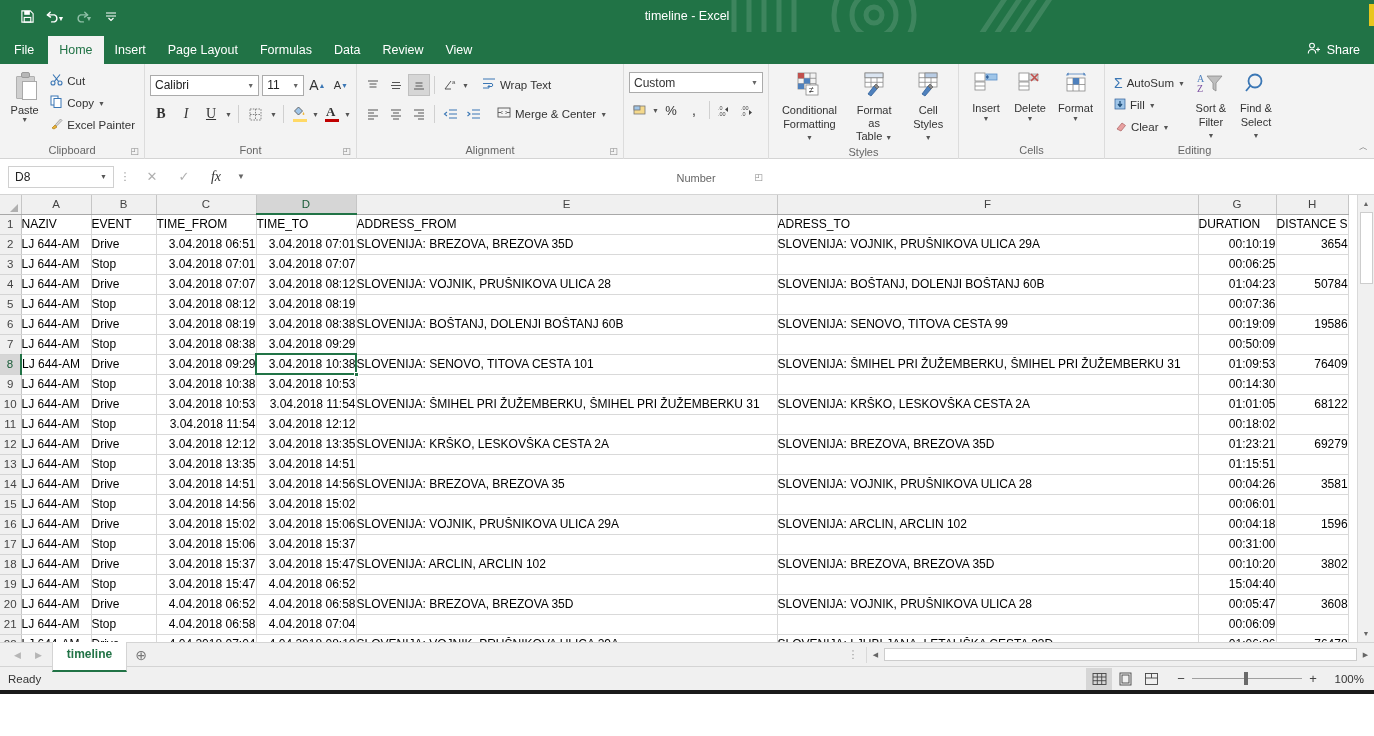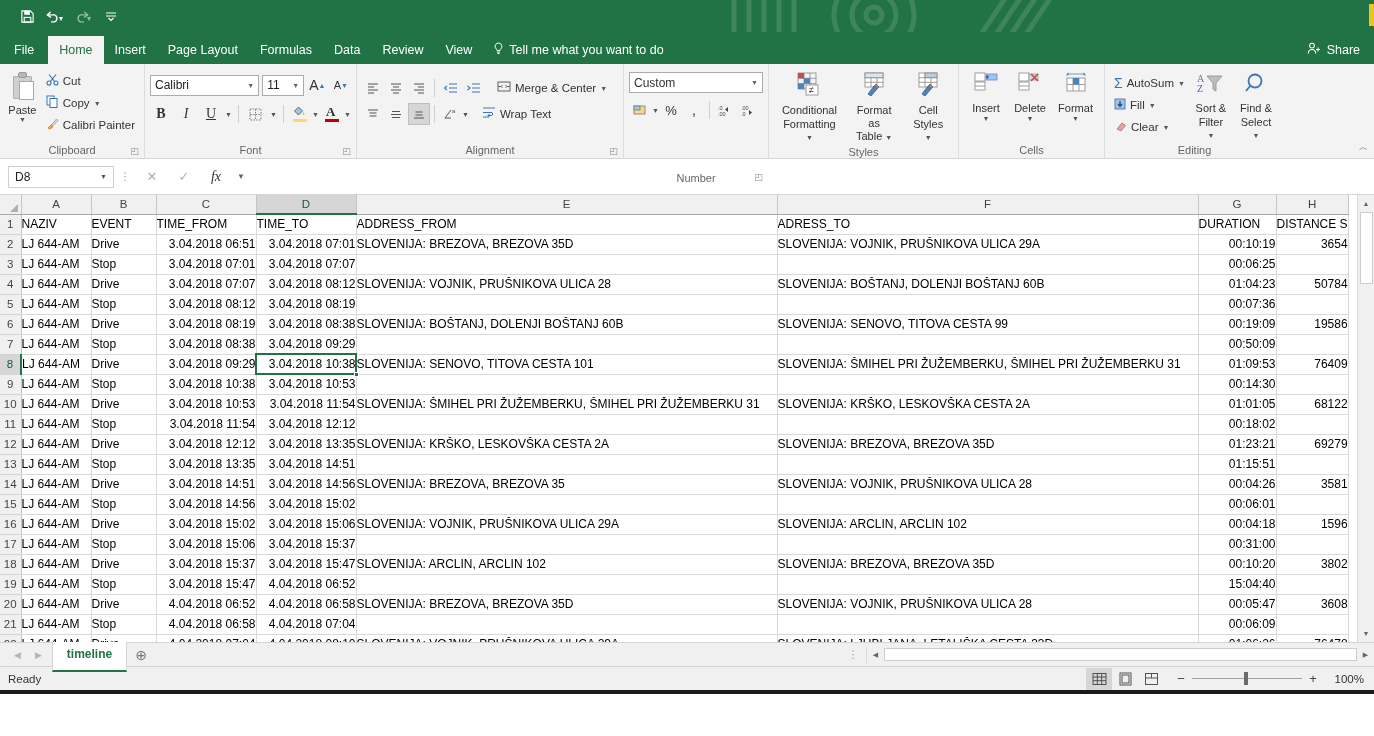--- a/index.html
+++ b/index.html
@@ -302,42 +302,34 @@
         <span class="qat-caret">▼</span>
       </div>
       <div class="qat-btn">
         <svg width="12" height="12" viewBox="0 0 12 12" stroke="#fff" stroke-width="1.2" fill="none">
           <path d="M1 3 H11 M1 6 H11"></path>
             <path d="M3.5 8 L6 10.5 L8.5 8" fill="none"></path>
         </svg>
       </div>
     </div>
 
+    <div class="tb-title">timeline  -  Excel</div>
 
     <div class="edge-right" style="background:#e8c61e;width:5px;height:22px;top:4px;"></div>
   </div>
 
   <div class="menubar">
     <div class="mtab file">File</div>
     <div class="mtab active">Home</div>
     <div class="mtab">Insert</div>
     <div class="mtab">Page Layout</div>
     <div class="mtab">Formulas</div>
     <div class="mtab">Data</div>
     <div class="mtab">Review</div>
     <div class="mtab">View</div>
-    <div class="tellme">
-      <span class="bulb">
-        <svg width="11" height="13" viewBox="0 0 11 13" stroke="#fff" stroke-width="1" fill="none">
-          <path d="M5.5 1 a3.4 3.4 0 0 1 2.2 6 c-.5.5-.7 1-.7 1.6 h-3 c0-.6-.2-1.1-.7-1.6 A3.4 3.4 0 0 1 5.5 1z"></path>
-          <path d="M4 10.2 H7 M4.4 11.6 H6.6"></path>
-        </svg>
-      </span>
-      <span>Tell me what you want to do</span>
-    </div>
     <div class="share">
       <span>
         <svg width="14" height="13" viewBox="0 0 14 13" stroke="#fff" stroke-width="1.1" fill="none">
           <circle cx="5" cy="3.6" r="2.4"></circle>
             <path d="M1.3 11.5 c0-2.6 1.7-4 3.7-4 s3.7 1.4 3.7 4"></path>
           <path d="M11 5.5 V9.5 M9 7.5 H13"></path>
         </svg>
       </span>
       <span>Share</span>
     </div>
@@ -377,21 +369,21 @@
             <span>Copy</span>
             <span class="caret">▼</span>
           </div>
           <div class="smallbtn">
             <span class="gl">
               <svg width="13" height="13" viewBox="0 0 13 13" fill="none">
                 <path d="M2 11 L5 8 L7 10 L4 12 z" fill="#e8b23a" stroke="#b8861f" stroke-width=".8"></path>
                 <path d="M5.5 7.5 L10.5 2 L12 3.5 L6.8 8.8 z" fill="#d9d9d9" stroke="#999" stroke-width=".8"></path>
               </svg>
             </span>
-            <span>Calibri Painter</span>
+            <span>Excel Painter</span>
           </div>
         </div>
       </div>
       <div class="rgroup-label">
         <span>Clipboard</span>
         <span class="dlg-launch">◰</span>
       </div>
     </div>
 
     <div class="rgroup" style="width:212px;">
@@ -440,20 +432,56 @@
         </div>
       </div>
       <div class="rgroup-label">
         <span>Font</span>
         <span class="dlg-launch">◰</span>
       </div>
     </div>
 
     <div class="rgroup" style="width:267px;">
       <div class="rgroup-body" style="flex-direction:column;padding-top:4px;">
+        <div class="alignrow">
+          <div class="alignbtn">
+            <svg width="14" height="14" viewBox="0 0 14 14" stroke="#555" stroke-width="1.1">
+                <path d="M2 3 H12 M3.5 6 H10.5 M3.5 9 H10.5"></path>
+              </svg>
+          </div>
+          <div class="alignbtn">
+            <svg width="14" height="14" viewBox="0 0 14 14" stroke="#555" stroke-width="1.1">
+                <path d="M3 4.5 H11 M2 7.5 H12 M3 10.5 H11"></path>
+              </svg>
+          </div>
+          <div class="alignbtn active">
+            <svg width="14" height="14" viewBox="0 0 14 14" stroke="#555" stroke-width="1.1">
+                <path d="M3.5 5 H10.5 M3.5 8 H10.5 M2 11 H12"></path>
+              </svg>
+          </div>
+          <div class="sep-v"></div>
+          <div class="alignbtn">
+            <svg width="15" height="14" viewBox="0 0 15 14" stroke="#555" stroke-width="1" fill="none">
+              <path d="M2 11 L8 3"></path>
+                <path d="M2 11 H8"></path>
+                <text x="9" y="6" font-size="6" fill="#555" stroke="none">a</text>
+            </svg>
+          </div>
+          <div class="caret">▼</div>
+          <div class="smallbtn" style="margin-left:8px;">
+            <span class="gl">
+              <svg width="14" height="14" viewBox="0 0 14 14" stroke="#3b77b5" stroke-width="1" fill="none">
+                <path d="M1 2 H13 M1 11 H7"></path>
+                  <path d="M1 6.5 H10 a2 2 0 0 1 0 3 H6"></path>
+                  <path d="M7.5 8 L6 9.5 L7.5 11"></path>
+              </svg>
+            </span>
+            <span>Wrap Text</span>
+          </div>
+        </div>
         <div class="alignrow" style="margin-top:3px;">
           <div class="alignbtn">
             <svg width="14" height="14" viewBox="0 0 14 14" stroke="#555" stroke-width="1.1">
                 <path d="M2 3 H12 M2 6 H8 M2 9 H12 M2 12 H8"></path>
               </svg>
           </div>
           <div class="alignbtn">
             <svg width="14" height="14" viewBox="0 0 14 14" stroke="#555" stroke-width="1.1">
                 <path d="M2 3 H12 M4 6 H10 M2 9 H12 M4 12 H10"></path>
               </svg>
@@ -479,56 +507,20 @@
           <div class="smallbtn" style="margin-left:8px;">
             <span class="gl">
               <svg width="14" height="13" viewBox="0 0 14 13" stroke="#555" stroke-width=".9" fill="none">
                 <rect x="1" y="2" width="12" height="9"></rect>
                   <path d="M1 6.5 H4 M10 6.5 H13"></path>
                 <path d="M5.5 5 L4 6.5 L5.5 8 M8.5 5 L10 6.5 L8.5 8"></path>
               </svg>
             </span>
             <span>Merge &amp; Center</span>
             <span class="caret">▼</span>
-          </div>
-        </div>
-        <div class="alignrow">
-          <div class="alignbtn">
-            <svg width="14" height="14" viewBox="0 0 14 14" stroke="#555" stroke-width="1.1">
-                <path d="M2 3 H12 M3.5 6 H10.5 M3.5 9 H10.5"></path>
-              </svg>
-          </div>
-          <div class="alignbtn">
-            <svg width="14" height="14" viewBox="0 0 14 14" stroke="#555" stroke-width="1.1">
-                <path d="M3 4.5 H11 M2 7.5 H12 M3 10.5 H11"></path>
-              </svg>
-          </div>
-          <div class="alignbtn active">
-            <svg width="14" height="14" viewBox="0 0 14 14" stroke="#555" stroke-width="1.1">
-                <path d="M3.5 5 H10.5 M3.5 8 H10.5 M2 11 H12"></path>
-              </svg>
-          </div>
-          <div class="sep-v"></div>
-          <div class="alignbtn">
-            <svg width="15" height="14" viewBox="0 0 15 14" stroke="#555" stroke-width="1" fill="none">
-              <path d="M2 11 L8 3"></path>
-                <path d="M2 11 H8"></path>
-                <text x="9" y="6" font-size="6" fill="#555" stroke="none">a</text>
-            </svg>
-          </div>
-          <div class="caret">▼</div>
-          <div class="smallbtn" style="margin-left:8px;">
-            <span class="gl">
-              <svg width="14" height="14" viewBox="0 0 14 14" stroke="#3b77b5" stroke-width="1" fill="none">
-                <path d="M1 2 H13 M1 11 H7"></path>
-                  <path d="M1 6.5 H10 a2 2 0 0 1 0 3 H6"></path>
-                  <path d="M7.5 8 L6 9.5 L7.5 11"></path>
-              </svg>
-            </span>
-            <span>Wrap Text</span>
           </div>
         </div>
       </div>
       <div class="rgroup-label">
         <span>Alignment</span>
         <span class="dlg-launch">◰</span>
       </div>
     </div>
 
     <div class="rgroup" style="width:145px;gap:48px;">

